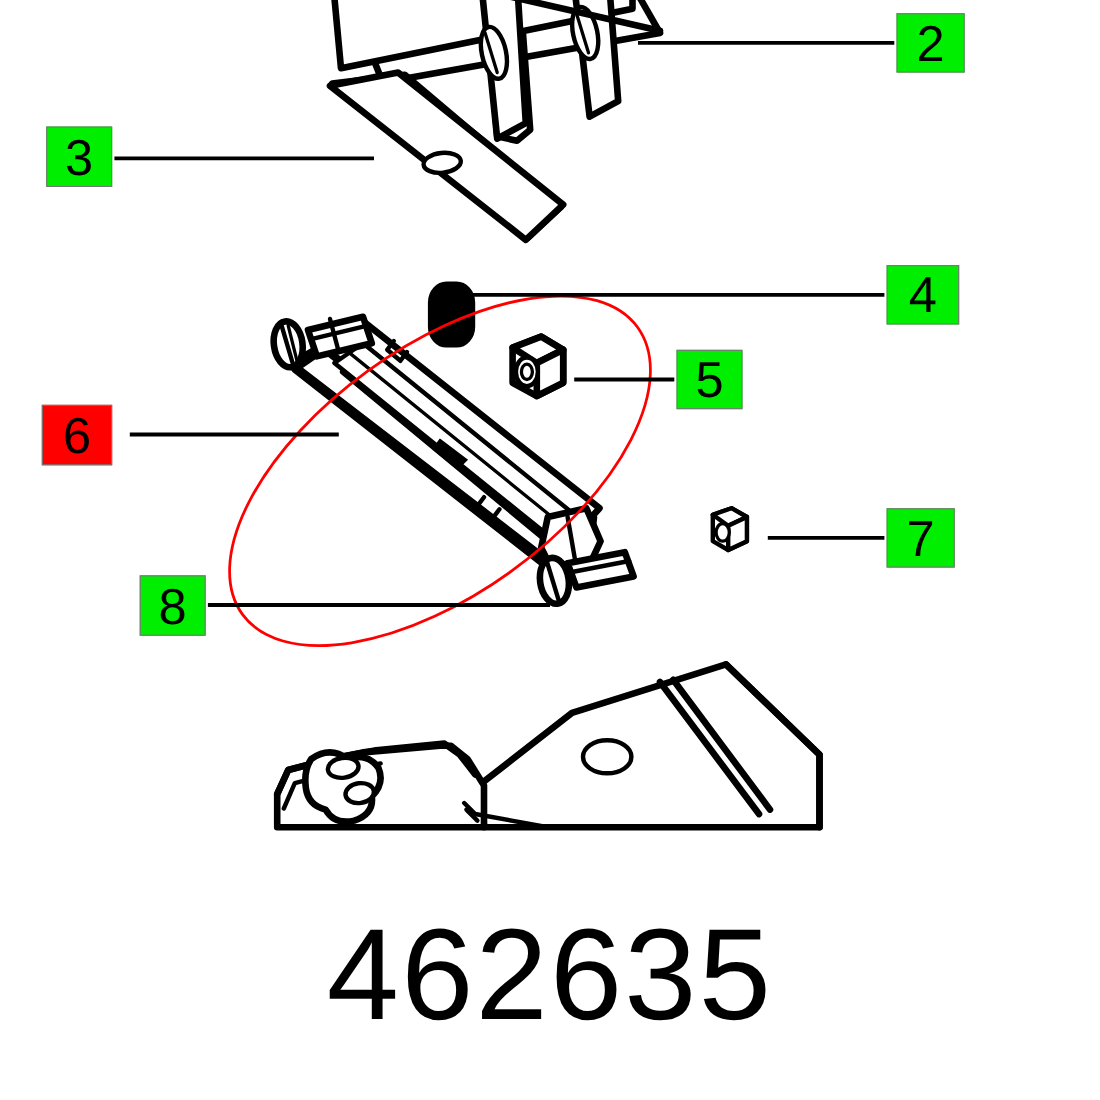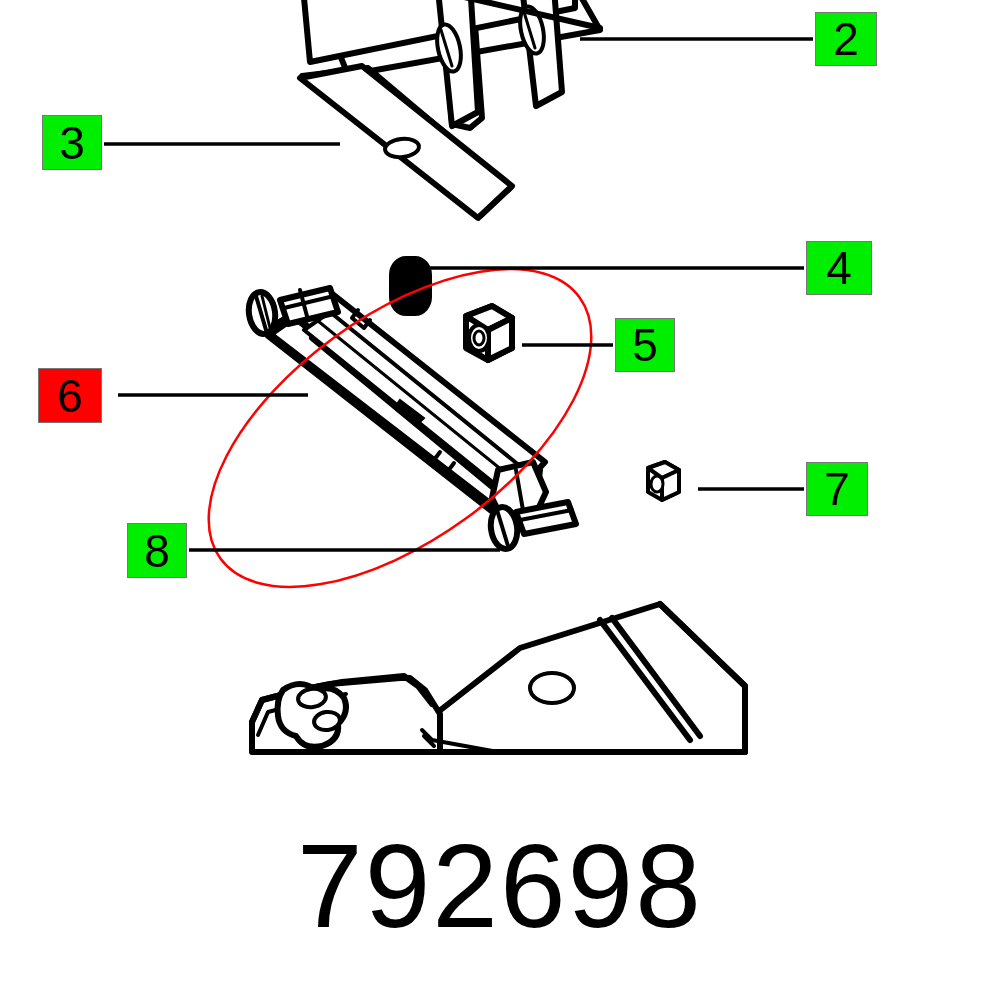--- a/index.html
+++ b/index.html
@@ -211,15 +211,15 @@
   <div class="callout callout-green" style="left:806px; top:241px; width:66px; height:54px; font-size:46px;">4</div>
 
   <div class="callout callout-green" style="left:615px; top:318px; width:60px; height:54px; font-size:46px;">5</div>
 
   <div class="callout callout-red" style="left:38px; top:368px; width:64px; height:55px; font-size:46px;">6</div>
 
   <div class="callout callout-green" style="left:806px; top:462px; width:62px; height:54px; font-size:46px;">7</div>
 
   <div class="callout callout-green" style="left:127px; top:523px; width:60px; height:55px; font-size:46px;">8</div>
 
-  <div id="part-number">792698</div>
+  <div id="part-number">462635</div>
 
 </div>
 
 </body></html>

